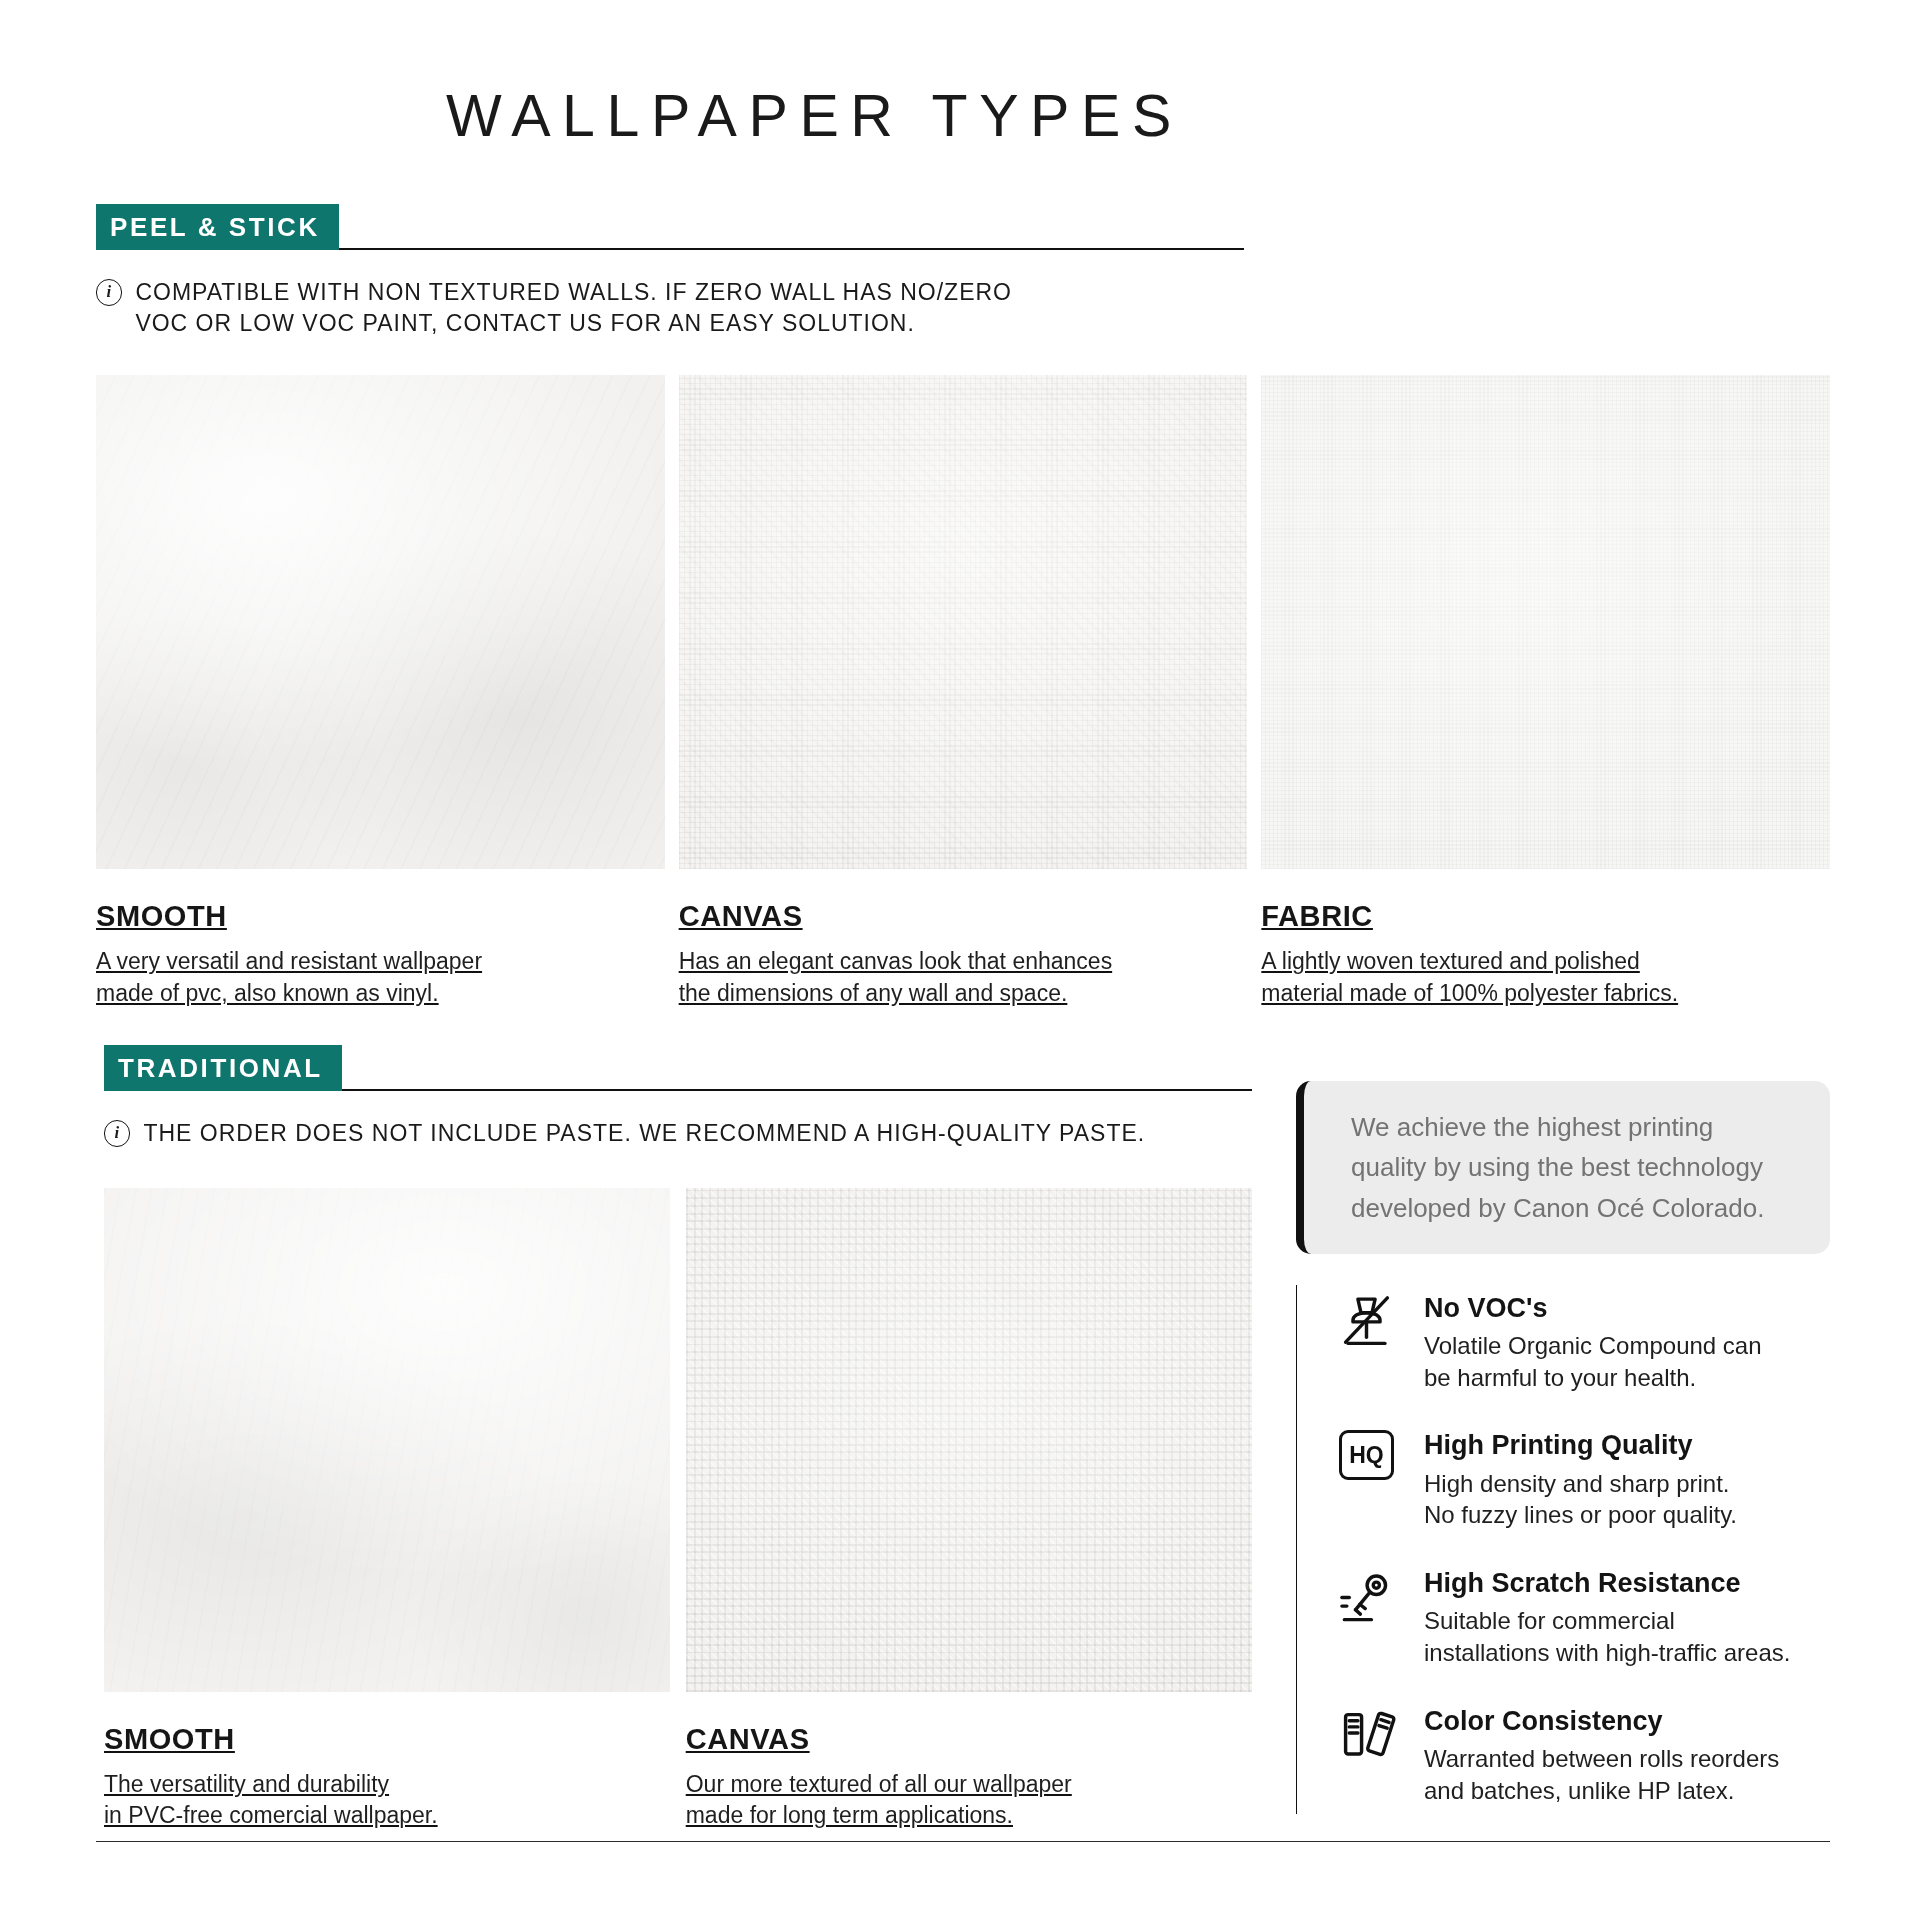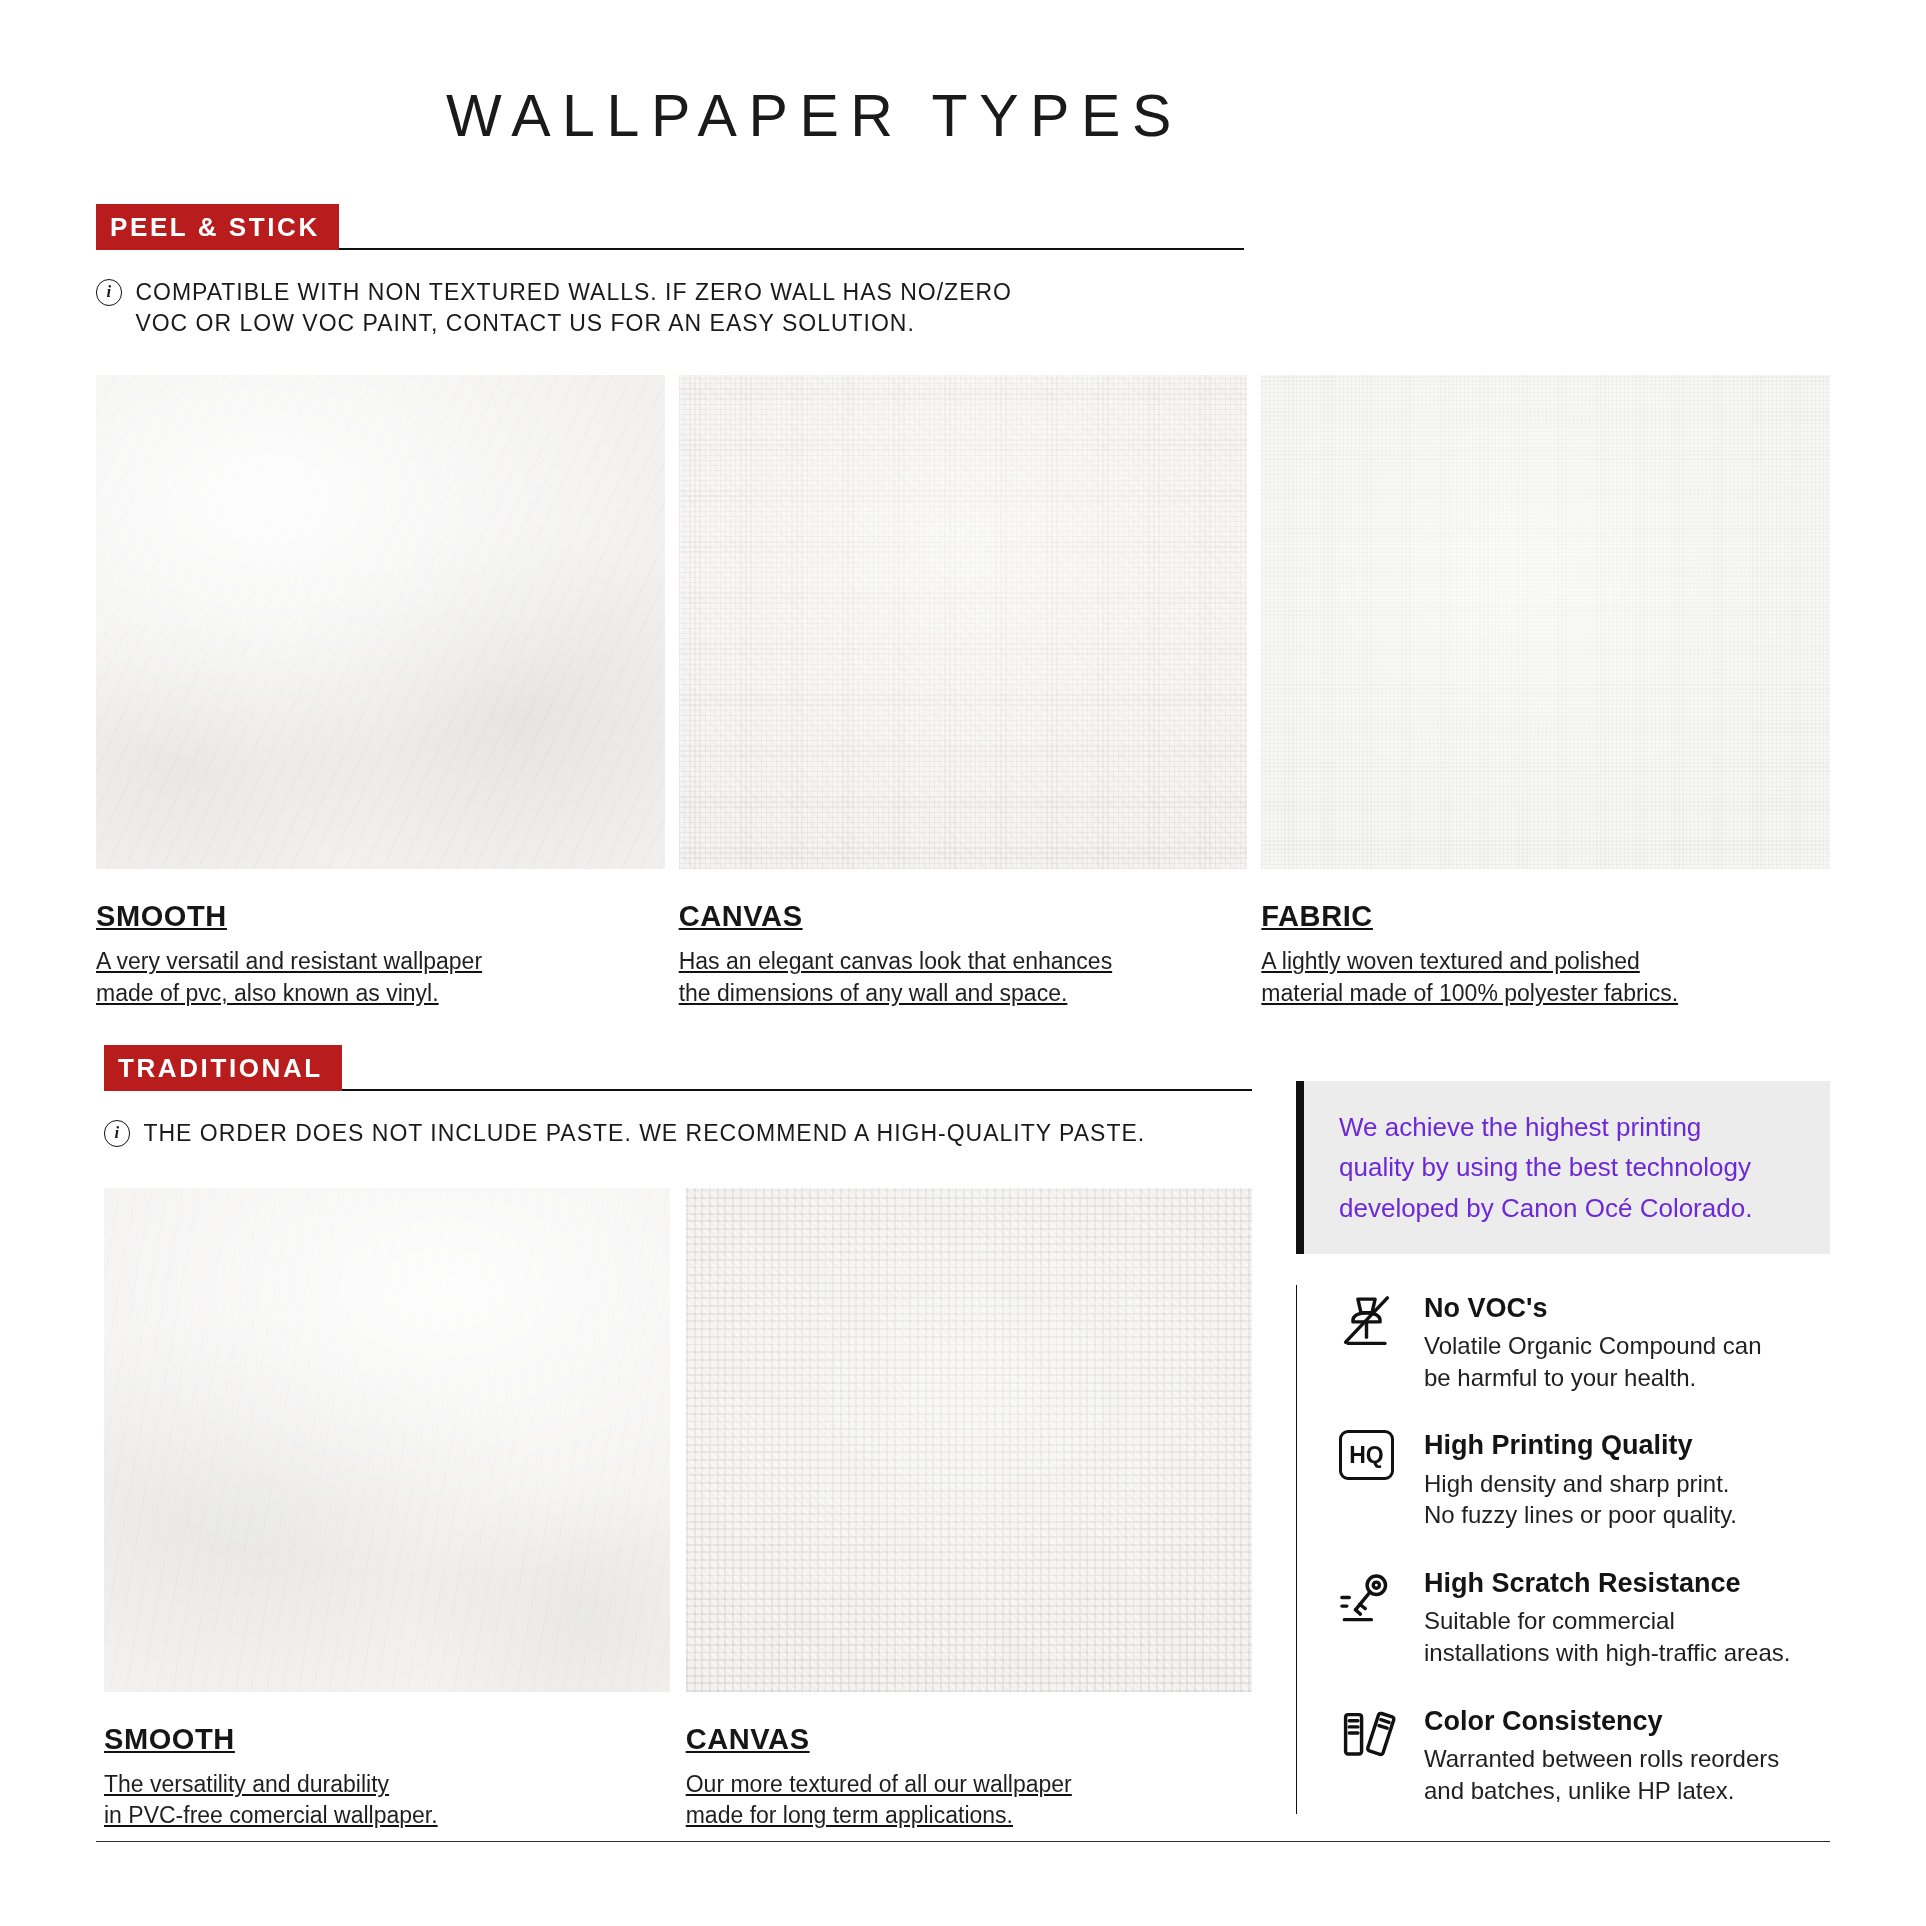--- a/index.html
+++ b/index.html
@@ -13,21 +13,21 @@
     position:absolute; top:82px; left:0; width:1599px; text-align:center;
     font-size:59px; font-weight:500; letter-spacing:11.6px; color:#1a1a1a;padding-left:15px;
   }
 
   .section { position:absolute; }
   .section-peel { left:96px; top:204px; width:1734px; }
   .section-trad { left:104px; top:1045px; width:1148px; }
 
   .section-head { display:flex; align-items:flex-end; width:1148px; }
   .badge {
-    background:#b91c1c; color:#fff; font-weight:700; font-size:26px;
+    background:#0f766e; color:#fff; font-weight:700; font-size:26px;
     letter-spacing:2.6px; padding:7.7px 19px 7.7px 14px; white-space:nowrap;
   }
   .rule { flex:1; border-bottom:2.6px solid #111; }
 
   .note {
     display:flex; gap:13px; margin-top:27px; font-size:23px;
     letter-spacing:1px; line-height:1.35; color:#1a1a1a;
   }
   .info-badge {
     flex:0 0 auto; width:24.4px; height:24.4px; border:1.9px solid #111; border-radius:50%;
@@ -83,22 +83,22 @@
     background-image:
       radial-gradient(642px 449px at 50% 40%, rgba(255,255,255,0.45), rgba(255,255,255,0) 75%),
       repeating-linear-gradient(0deg, rgba(55,50,45,0.08) 0 1.9px, rgba(0,0,0,0) 1.9px 7.7px),
       repeating-linear-gradient(90deg, rgba(55,50,45,0.07) 0 1.9px, rgba(0,0,0,0) 1.9px 7.7px),
       repeating-linear-gradient(45deg, rgba(255,255,255,0.5) 0 1.3px, rgba(0,0,0,0) 1.3px 6.4px);
   }
 
   
   .right-col { position:absolute; left:1296px; top:1081px; width:534px; }
   .highlight-box {
-    border-left:8.3px solid #111; background:#ececec; padding:26px 35px;
-    font-size:26px; line-height:1.55; color:#6d28d9;
+    border-left:8.3px solid #111; background:#ececec; padding:26px 47px;
+    font-size:26px; line-height:1.55; color:#737373;border-radius:15px;
   }
   .features { margin-top:31px; border-left:1.9px solid #111; padding:7.7px 0 7.7px 40px; }
   .feature { display:flex; gap:28px; margin-bottom:37px; align-items:flex-start; }
   .feature:last-child { margin-bottom:0; }
   .feature-icon { flex:0 0 auto; width:59px; height:59px; display:flex; align-items:flex-start; justify-content:center; }
   .feature-icon svg { width:59px; height:59px; stroke:#111; fill:none; stroke-width:2.8; stroke-linecap:round; stroke-linejoin:round; }
   .hq-box {
     width:49px; height:44px; border:3.9px solid #111; border-radius:9px;
     display:flex; align-items:center; justify-content:center;
     font-weight:700; font-size:23px; color:#111;

